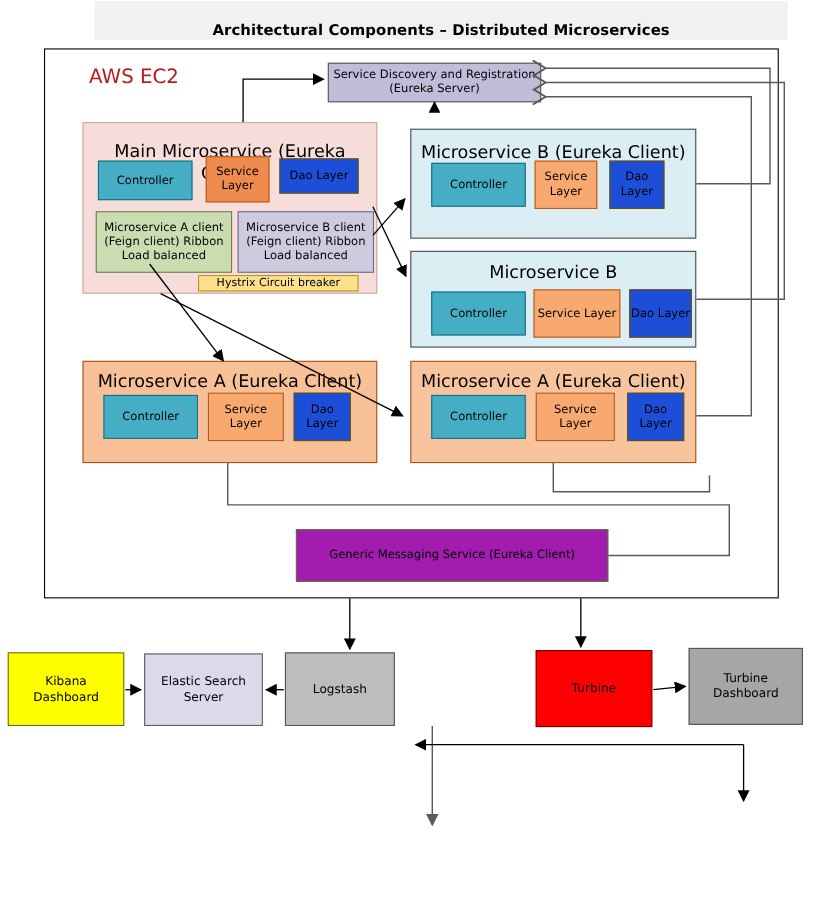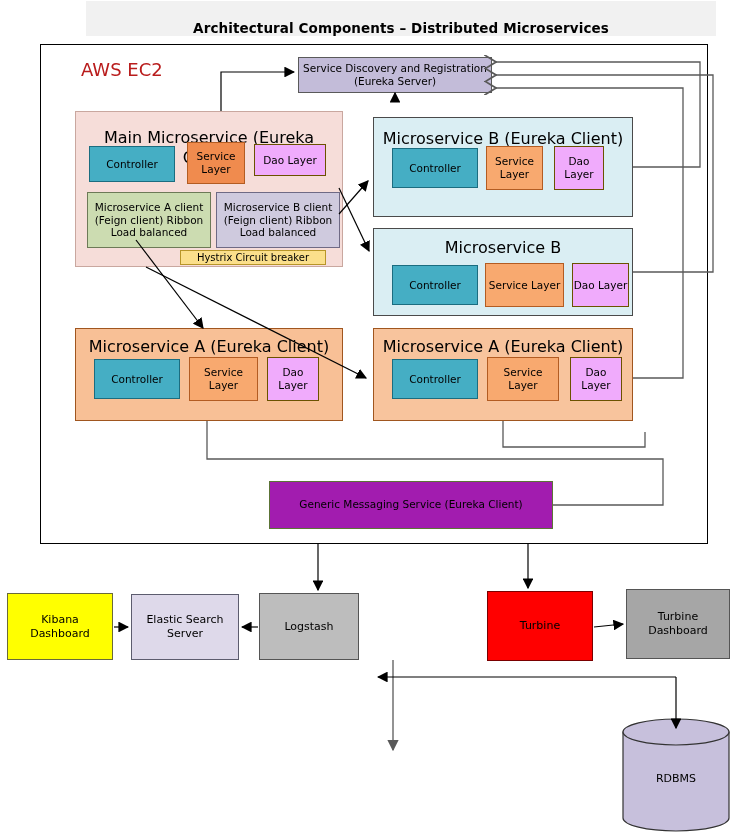--- a/index.html
+++ b/index.html
@@ -26,21 +26,21 @@
 
   .main-ms{left:75px;top:111px;width:268px;height:156px;background:#f6ddd9;
     border:1.2px solid #c9a79f;display:block;}
   .ms-title{position:absolute;width:100%;text-align:center;font-size:16px;color:#000;}
 
   .lyr{position:absolute;box-sizing:border-box;display:flex;align-items:center;
     justify-content:center;text-align:center;font-size:10.5px;line-height:1.2;color:#000;}
   .ctrl{background:#45aec4;border:1.2px solid #1b6d80;}
   .svc{background:#f08b4e;border:1.2px solid #b35c22;}
   .svc2{background:#f8a96f;border:1.2px solid #b35c22;}
-  .dao{background:#f0abfc;border:1.2px solid #6b5200;}
+  .dao{background:#1d4ed8;border:1.2px solid #6b5200;}
 
   .feign-a{background:#ccdcb1;border:1.2px solid #6d7a57;}
   .feign-b{background:#cfcade;border:1.2px solid #6f6a85;}
   .hystrix{background:#fbdf8b;border:1.2px solid #b89528;font-size:10px;}
 
   .msb{background:#daeef3;border:1.2px solid #4a4a4a;display:block;}
   .msa{background:#f8c096;border:1.2px solid #a0561f;display:block;}
   .msa2{background:#f8c49d;border:1.2px solid #a0561f;display:block;}
 
   .gms{left:269px;top:481px;width:284px;height:48px;background:#a21caf;
@@ -153,29 +153,20 @@
   <div class="box turbine">
     <span>Turbine</span>
   </div>
 
   <div class="box turb-dash">
     <div>Turbine</div>
     <div>Dashboard</div>
   </div>
 
 
-  <div class="rdbms-wrap">
-    <svg width="108" height="114" viewBox="0 0 108 114">
-      <path d="M1,14 L1,100 A53,13 0 0 0 107,100 L107,14 Z" fill="#c7c0dc" stroke="#333" stroke-width="1.2"></path>
-      <ellipse cx="54" cy="14" rx="53" ry="13" fill="#c7c0dc" stroke="#333" stroke-width="1.2"></ellipse>
-    </svg>
-    <div class="cyl-label">
-      <span>RDBMS</span>
-    </div>
-  </div>
 
   <svg class="wires">
     <defs>
       <marker id="ah" markerWidth="9" markerHeight="9" refX="8" refY="4.5" orient="auto">
         <path d="M0,0 L9,4.5 L0,9 z" fill="#000"></path>
       </marker>
       <marker id="ahg" markerWidth="9" markerHeight="9" refX="8" refY="4.5" orient="auto">
         <path d="M0,0 L9,4.5 L0,9 z" fill="#595959"></path>
       </marker>
       <marker id="ahO" markerWidth="11" markerHeight="11" refX="1" refY="5.5" orient="auto">

